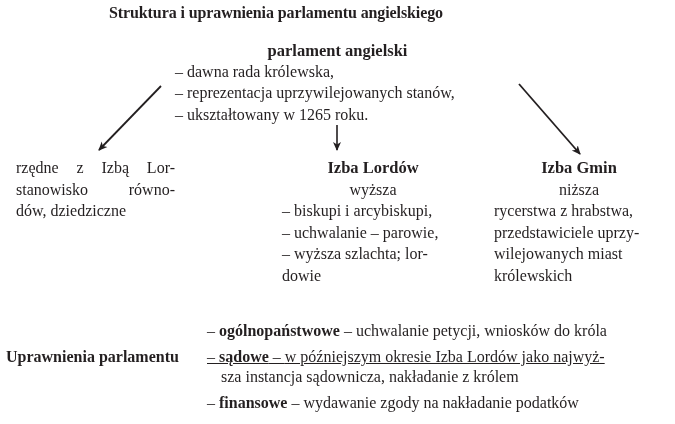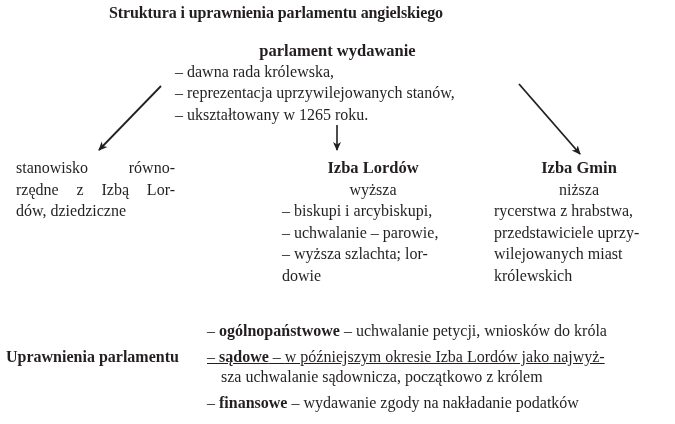--- a/index.html
+++ b/index.html
@@ -37,21 +37,21 @@
     .pw-1 { left: 207px; top: 2px; }
     .pw-2 { left: 207px; top: 28px; text-decoration: underline; }
     .pw-2b { left: 221px; top: 48px; }
     .pw-3 { left: 207px; top: 74px; }
   </style>
 </head>
 <body>
 
 <div class="abs title">Struktura i uprawnienia parlamentu angielskiego</div>
 
-<div class="abs root-title">parlament wydawanie</div>
+<div class="abs root-title">parlament angielski</div>
 <div class="abs root-list">
   <div>– dawna rada królewska,</div>
   <div>– reprezentacja uprzywilejowanych stanów,</div>
   <div>– ukształtowany w 1265 roku.</div>
 </div>
 
 <svg class="abs arrows" viewBox="0 0 675 424" width="675" height="424">
   <defs>
     <marker id="ah" markerWidth="10" markerHeight="10" refX="8" refY="5" orient="auto" markerUnits="userSpaceOnUse">
       <path d="M0,1 L9,5 L0,9 L2.5,5 Z" fill="#231f20"></path>
@@ -63,28 +63,28 @@
   <g>
     <line x1="337" y1="125" x2="337" y2="150" stroke="#231f20" stroke-width="1.6" marker-end="url(#ah)"></line>
   </g>
   <g>
     <line x1="519" y1="84" x2="580" y2="154" stroke="#231f20" stroke-width="1.8" marker-end="url(#ah)"></line>
   </g>
 </svg>
 
 <div class="abs col krol">
   <div class="justify-line">
-      <span>stanowisko</span>
-      <span>równo-</span>
-    </div>
-  <div class="justify-line">
       <span>rzędne</span>
       <span>z</span>
       <span>Izbą</span>
       <span>Lor-</span>
+    </div>
+  <div class="justify-line">
+      <span>stanowisko</span>
+      <span>równo-</span>
     </div>
   <div class="line">dów, dziedziczne</div>
 </div>
 
 <div class="abs col lordow">
   <div class="head">Izba Lordów</div>
   <div class="sub">wyższa</div>
   <div class="line">– biskupi i arcybiskupi,</div>
   <div class="line">– uchwalanie – parowie,</div>
   <div class="line">– wyższa szlachta; lor-</div>
@@ -101,17 +101,17 @@
 </div>
 
 <div class="abs powers">
   <div class="row pw-label">Uprawnienia parlamentu</div>
   <div class="row pw-1">
     <span>– </span><b>ogólnopaństwowe</b><span> – </span><span>uchwalanie petycji, wniosków do króla</span>
   </div>
   <div class="row pw-2">
     <span>– </span><b>sądowe</b><span> – </span><span>w późniejszym okresie Izba Lordów jako najwyż-</span>
   </div>
-  <div class="row pw-2b">sza uchwalanie sądownicza, początkowo z królem</div>
+  <div class="row pw-2b">sza instancja sądownicza, nakładanie z królem</div>
   <div class="row pw-3">
     <span>– </span><b>finansowe</b><span> – </span><span>wydawanie zgody na nakładanie podatków</span>
   </div>
 </div>
 
 </body></html>

